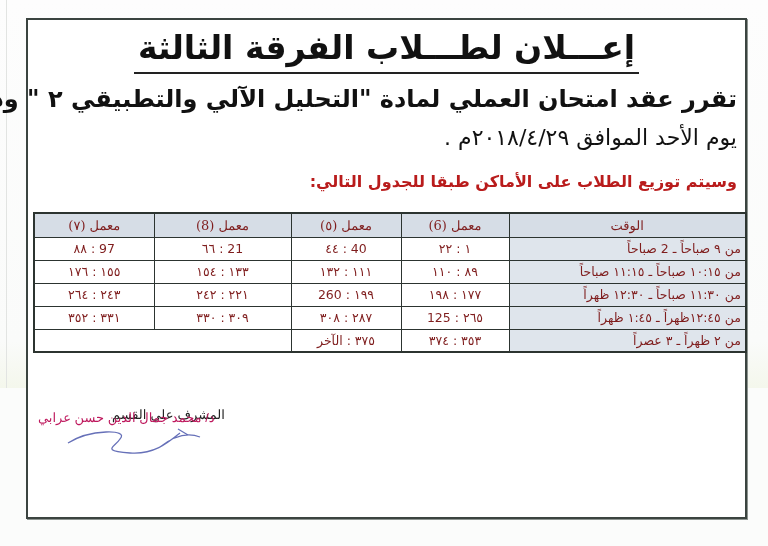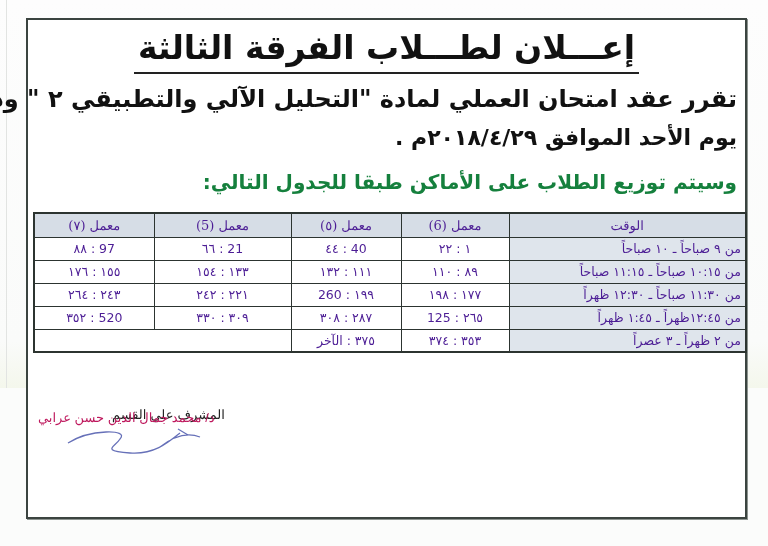--- a/index.html
+++ b/index.html
@@ -36,39 +36,39 @@
     }
     .line1 {
       position: absolute; right: 8px; left: 8px; top: 62px;
       direction: rtl; text-align: justify;
       font-weight: bold; font-size: 24px; line-height: 34px; color: #111;
       white-space: nowrap;
     }
     .line2 {
       position: absolute; right: 8px; top: 102px;
       direction: rtl;
-      font-weight: bold; font-size: 22px; line-height: 32px; color: #111;
+      font-weight: normal; font-size: 22px; line-height: 32px; color: #111;
       white-space: nowrap;
     }
     .line3 {
       position: absolute; right: 8px; top: 150px;
       direction: rtl;
-      font-weight: bold; font-size: 20px; line-height: 24px; color: #15803d;
+      font-weight: bold; font-size: 16px; line-height: 24px; color: #b91c1c;
       white-space: nowrap;
     }
     table.dist {
       position: absolute; left: 5px; top: 192px; width: 712px;
       border-collapse: collapse; direction: rtl;
       border: 2.5px solid #2c3430;
       table-layout: fixed;
     }
     table.dist th, table.dist td {
       border: 1.5px solid #2c3430;
       height: 23px; font-size: 12.5px; text-align: center;
-      color: #4c1d95; padding: 0 4px;
+      color: #7f1d1d; padding: 0 4px;
       font-family: "DejaVu Sans", sans-serif;
       white-space: nowrap; overflow: hidden;
     }
     table.dist th {
       background: #d6dde6; font-weight: normal; height: 24px;
       font-family: "DejaVu Serif", serif; font-size: 13px;
     }
     table.dist td.time {
       background: #dfe5ec; text-align: right; font-size: 12.5px;
     }
@@ -115,27 +115,27 @@
           <col class="col-lab4">
           <col class="col-lab5">
           <col class="col-lab6">
           <col class="col-lab7">
       </colgroup>
       <thead>
         <tr>
           <th>الوقت</th>
           <th>معمل (6)</th>
           <th>معمل (٥)</th>
-          <th>معمل (5)</th>
+          <th>معمل (8)</th>
           <th>معمل (٧)</th>
         </tr>
       </thead>
       <tbody>
         <tr>
-          <td class="time">من ٩ صباحاً ـ ١٠ صباحاً</td>
+          <td class="time">من ٩ صباحاً ـ 2 صباحاً</td>
           <td class="num">١ : ٢٢</td>
           <td class="num">40 : ٤٤</td>
           <td class="num">21 : ٦٦</td>
           <td class="num">97 : ٨٨</td>
         </tr>
         <tr>
           <td class="time">من ١٠:١٥ صباحاً ـ ١١:١٥ صباحاً</td>
           <td class="num">٨٩ : ١١٠</td>
           <td class="num">١١١ : ١٣٢</td>
           <td class="num">١٣٣ : ١٥٤</td>
@@ -146,21 +146,21 @@
           <td class="num">١٧٧ : ١٩٨</td>
           <td class="num">١٩٩ : 260</td>
           <td class="num">٢٢١ : ٢٤٢</td>
           <td class="num">٢٤٣ : ٢٦٤</td>
         </tr>
         <tr>
           <td class="time">من ١٢:٤٥ظهراً ـ ١:٤٥ ظهراً</td>
           <td class="num">٢٦٥ : 125</td>
           <td class="num">٢٨٧ : ٣٠٨</td>
           <td class="num">٣٠٩ : ٣٣٠</td>
-          <td class="num">520 : ٣٥٢</td>
+          <td class="num">٣٣١ : ٣٥٢</td>
         </tr>
         <tr>
           <td class="time">من ٢ ظهراً ـ ٣ عصراً</td>
           <td class="num">٣٥٣ : ٣٧٤</td>
           <td class="num">٣٧٥ : الآخر</td>
           <td class="num" colspan="2"></td>
         </tr>
       </tbody>
     </table>
 

